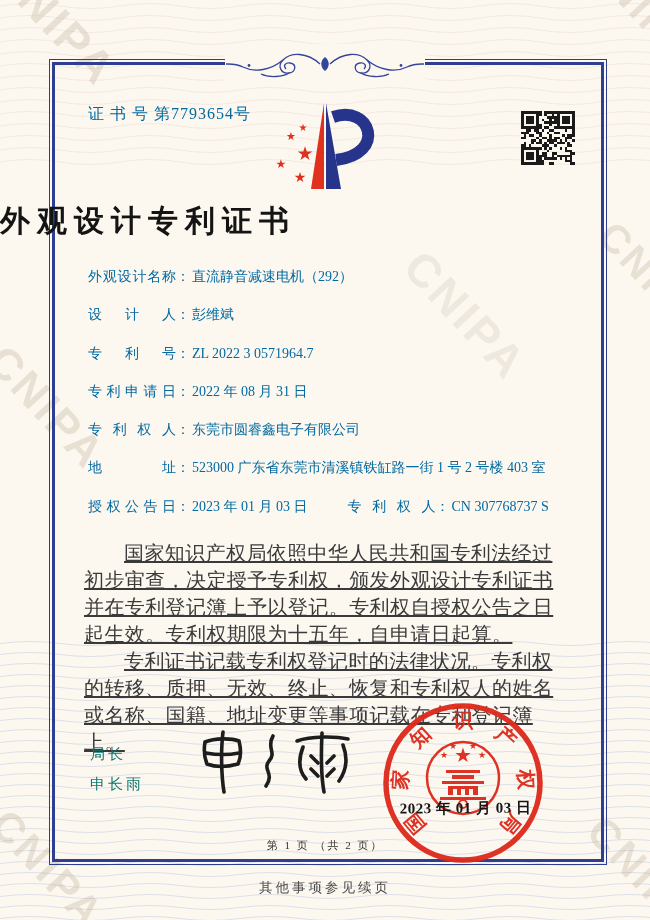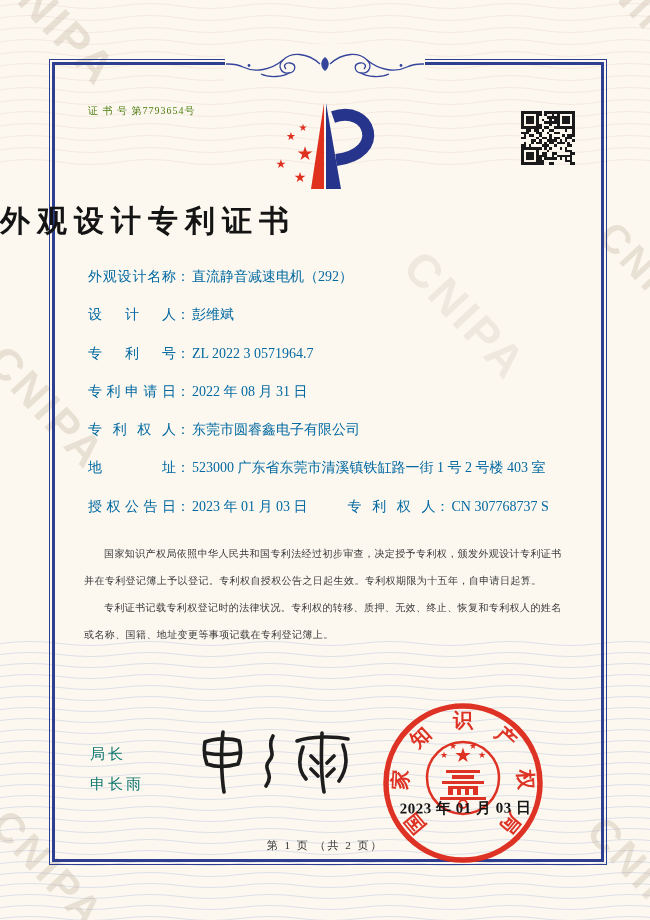--- a/index.html
+++ b/index.html
@@ -19,34 +19,34 @@
   .wm4{left:-28px;top:382px;font-size:44px;}
   .wm5{left:388px;top:288px;font-size:46px;color:rgba(190,170,148,.20);}
   .wm6{left:-24px;top:845px;font-size:42px;}
   .wm7{left:572px;top:852px;font-size:42px;}
   
   .frame{position:absolute;left:52px;top:62px;width:546px;height:794px;z-index:1;
          border:3px solid #2e3f92;outline:1px solid #2e3f92;outline-offset:2px;}
   .ornament{position:absolute;left:225px;top:44px;width:200px;height:40px;z-index:2;
             background:#fcf8f0;}
   
-  .cert-no{position:absolute;left:88px;top:104px;z-index:3;font-size:10px;color:#4d7c0f;letter-spacing:1px;}
+  .cert-no{position:absolute;left:88px;top:104px;z-index:3;font-size:16px;color:#0369a1;letter-spacing:1px;}
   .logo{position:absolute;left:263px;top:100px;z-index:3;}
   .title{position:absolute;left:0;right:0;top:201px;z-index:3;text-align:left;
          font-size:30px;font-weight:700;letter-spacing:7px;color:#141414;}
   .qr{position:absolute;left:521px;top:111px;z-index:3;}
   
   .fields{position:absolute;left:88px;top:268px;width:478px;z-index:3;font-size:14px;color:#0369a1;}
   .row{height:38.3px;white-space:nowrap;}
   .f-label{display:inline-block;width:88px;text-align:justify;text-align-last:justify;vertical-align:top;}
   .f-colon{display:inline-block;margin-right:2px;}
   .pair2{margin-left:40px;}
   
   .paras{position:absolute;left:84px;top:540px;width:486px;z-index:3;}
-  .paras p{margin:0;text-indent:2em;font-size:10px;line-height:27px;color:#3a3a3a;letter-spacing:.4px;}
+  .paras p{margin:0;text-indent:2em;font-size:20px;line-height:27px;color:#3a3a3a;letter-spacing:.4px;text-decoration:underline;}
   
   .signer{position:absolute;left:90px;top:745px;z-index:3;
           font-family:"Liberation Sans","DejaVu Sans",sans-serif;
           font-size:15px;letter-spacing:3px;color:#0f766e;}
   .signer div{margin-bottom:11px;}
   .signature{position:absolute;left:185px;top:726px;z-index:4;}
   
   .seal{position:absolute;left:378px;top:698px;z-index:4;opacity:.96;}
   .seal-date{position:absolute;left:383px;top:799px;width:165px;z-index:5;text-align:center;
              font-size:15px;font-weight:700;color:#151515;letter-spacing:.5px;transform:rotate(-.5deg);}
@@ -438,14 +438,15 @@
         <rect x="75" y="91" width="4" height="6"></rect>
         <rect x="83" y="91" width="4" height="6"></rect>
         <rect x="91" y="91" width="4" height="6"></rect>
       </g>
       <circle cx="85" cy="106" r="4" stroke="#dd2b1c" stroke-width="2" fill="none"></circle>
     </g>
   </svg>
   <div class="seal-date">2023 年 01 月 03 日</div>
 
   <div class="page-info">第 1 页 （共 2 页）</div>
+  <div class="footer-note">其他事项参见续页</div>
 
 </div>
 
 </body></html>

